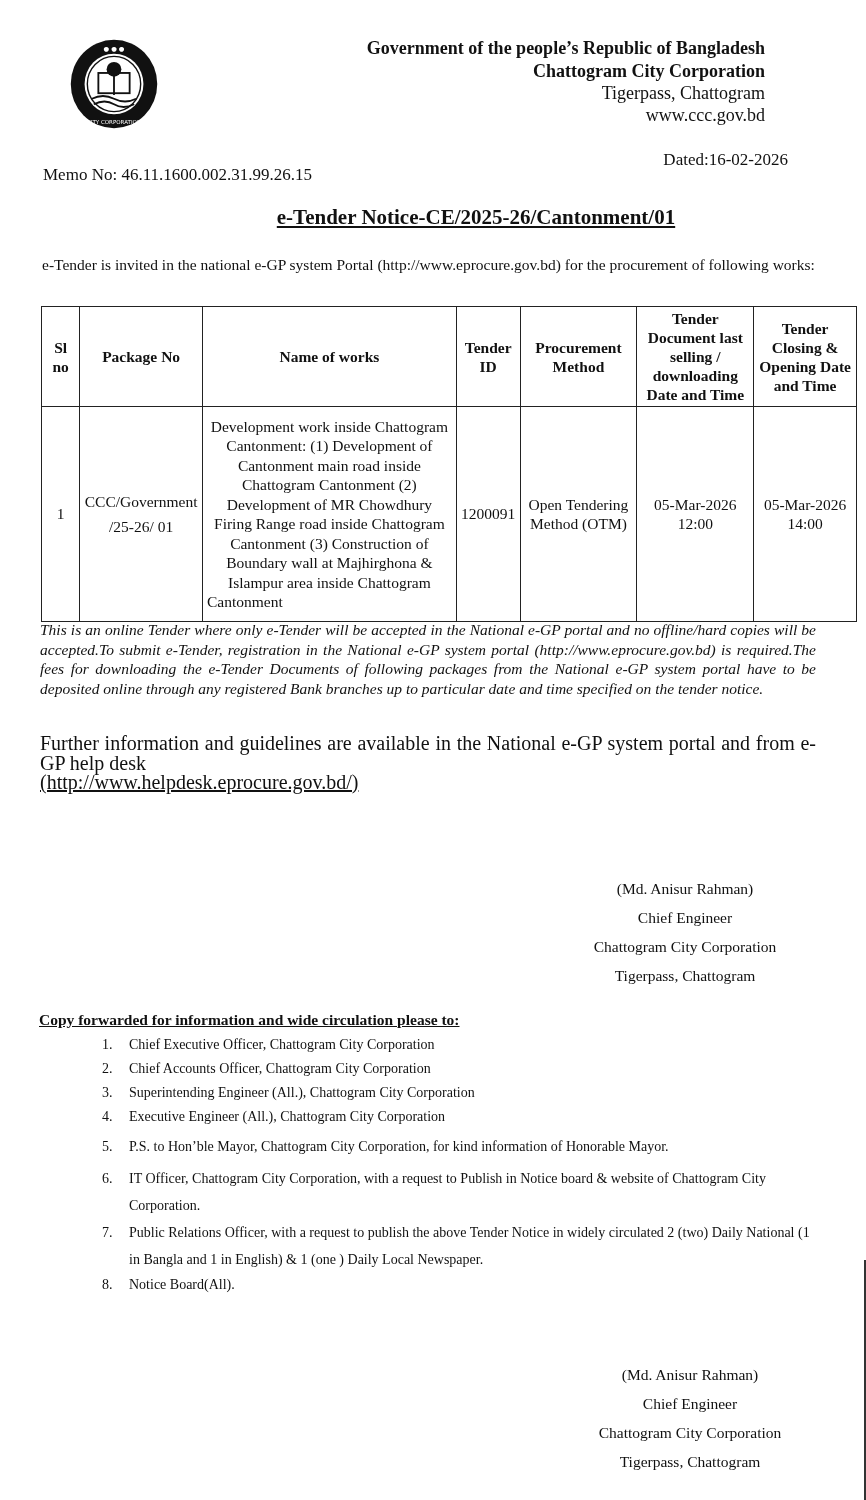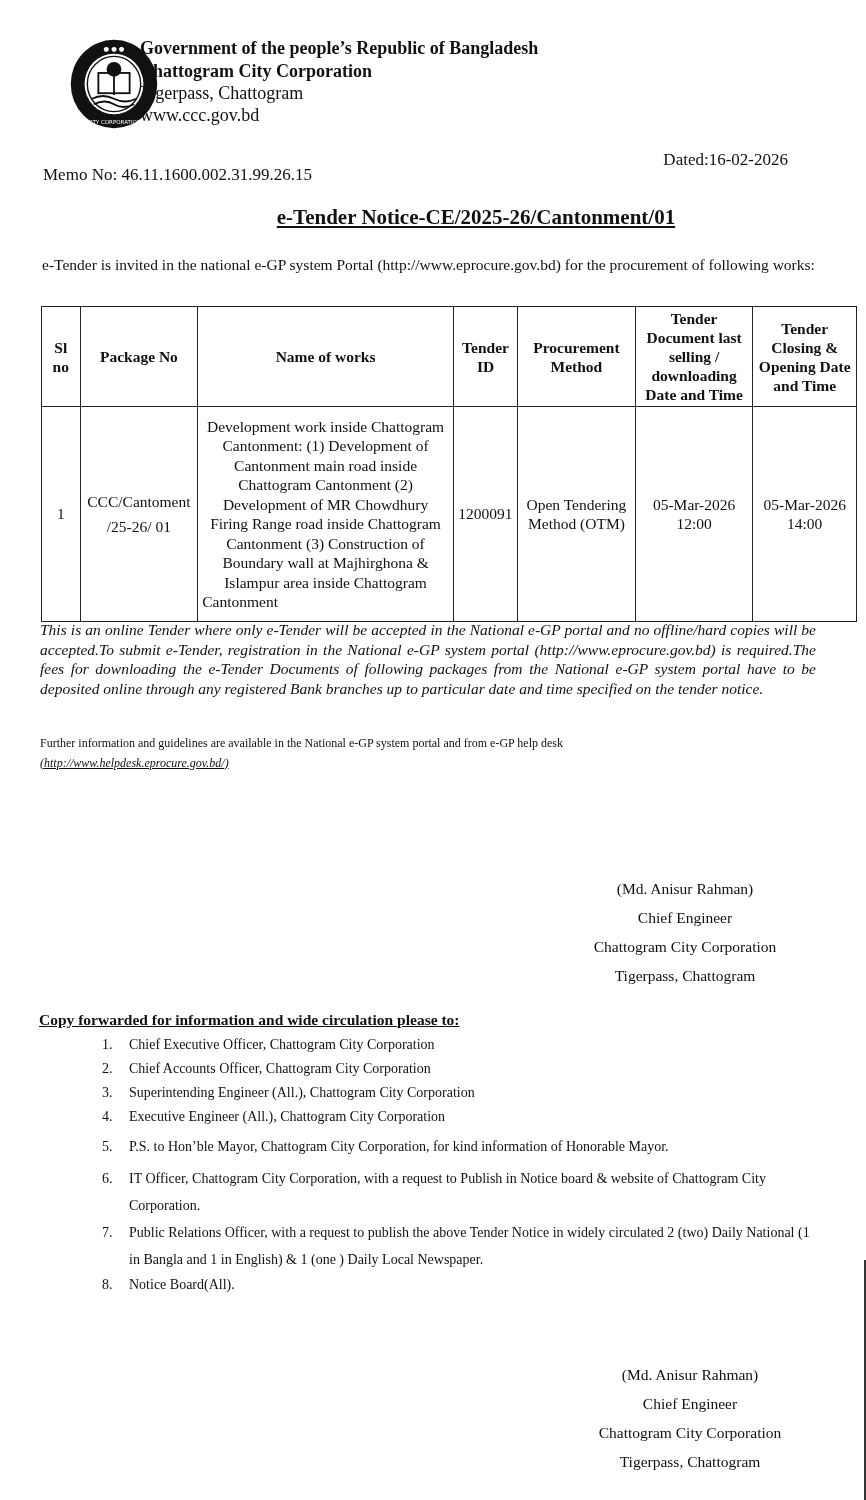--- a/index.html
+++ b/index.html
@@ -3,42 +3,42 @@
 <meta charset="utf-8">
 <style>
   html, body { margin:0; padding:0; }
   body {
     width:866px; height:1500px; position:relative; overflow:hidden;
     background:#ffffff; color:#111;
     font-family:"Liberation Serif", serif;
   }
   .abs { position:absolute; }
   .logo { left:68px; top:38px; width:92px; height:92px; }
-  .hdr { left:0; width:866px; text-align:left; }
+  .hdr { left:0; width:866px; text-align:right; }
   .hdr1 { top:38px; font-size:18px; font-weight:bold; left:140px; width:625px; }
   .hdr2 { top:61px; font-size:18px; font-weight:bold; left:140px; width:625px; }
   .hdr3 { top:83px; font-size:18px; left:140px; width:625px; }
   .hdr4 { top:105px; font-size:18px; left:140px; width:625px; }
   .memo { left:43px; top:165px; font-size:17px; }
   .dated { right:78px; top:150px; font-size:17px; }
   .title { left:0; width:866px; text-align:center; top:205px; font-size:21px; font-weight:bold; text-decoration:underline;padding-left:43px; }
   .intro { left:42px; top:254px; width:776px; font-size:15.5px; line-height:21px; text-align:justify; }
   table.tender {
     position:absolute; left:41px; top:306px; width:816px;
     border-collapse:collapse; font-size:15.5px;
   }
   table.tender th, table.tender td {
     border:1.3px solid #222; padding:2px 4px; vertical-align:middle; text-align:center;
   }
   table.tender th { font-weight:bold; height:62px; line-height:19px; }
   table.tender td { height:210px; line-height:19.5px; }
   td.works { text-align:justify; text-align-last:left; padding:2px 6px; }
   .para1 { left:40px; top:620px; width:776px; font-size:15.5px; line-height:19.5px; text-align:justify;font-style:italic; }
-  .para2 { left:40px; top:734px; width:776px; font-size:12px; line-height:19.5px; text-align:justify; }
-  .link { text-decoration:underline;font-style:italic; }
+  .para2 { left:40px; top:734px; width:776px; font-size:20px; line-height:19.5px; text-align:justify; }
+  .link { text-decoration:underline; }
   .sig { width:260px; text-align:center; font-size:15.5px; line-height:29px; }
   .sig1 { left:555px; top:874px; }
   .sig2 { left:560px; top:1360px; }
   .cf-head { left:39px; top:1011px; font-size:15.5px; font-weight:bold; text-decoration:underline; }
   ol.cf { position:absolute; left:102px; top:1033px; width:720px; margin:0; padding:0; list-style:none; font-size:14px; }
   ol.cf li { display:flex; line-height:24px; margin-bottom:0; }
   ol.cf li .num { width:27px; flex:none; }
   ol.cf li .txt { flex:1; }
   ol.cf li.gap { margin-top:6px; }
   .edge { right:0; top:1260px; width:2px; height:240px; background:#333; }
@@ -89,21 +89,21 @@
       <th>Tender ID</th>
       <th>Procurement Method</th>
       <th>Tender Document last selling / downloading Date and Time</th>
       <th>Tender Closing &amp; Opening Date and Time</th>
     </tr>
   </thead>
   <tbody>
     <tr>
       <td>1</td>
       <td>
-        <div>CCC/Cantoment</div>
+        <div>CCC/Government</div>
         <div style="margin-top:6px">/25-26/ 01</div>
       </td>
       <td class="works">Development work inside Chattogram Cantonment: (1) Development of Cantonment main road inside Chattogram Cantonment (2) Development of MR Chowdhury Firing Range road inside Chattogram Cantonment (3) Construction of Boundary wall at Majhirghona &amp; Islampur area inside Chattogram Cantonment</td>
       <td>1200091</td>
       <td>Open Tendering Method (OTM)</td>
       <td>
         <div>05-Mar-2026</div>
         <div>12:00</div>
       </td>
       <td>

